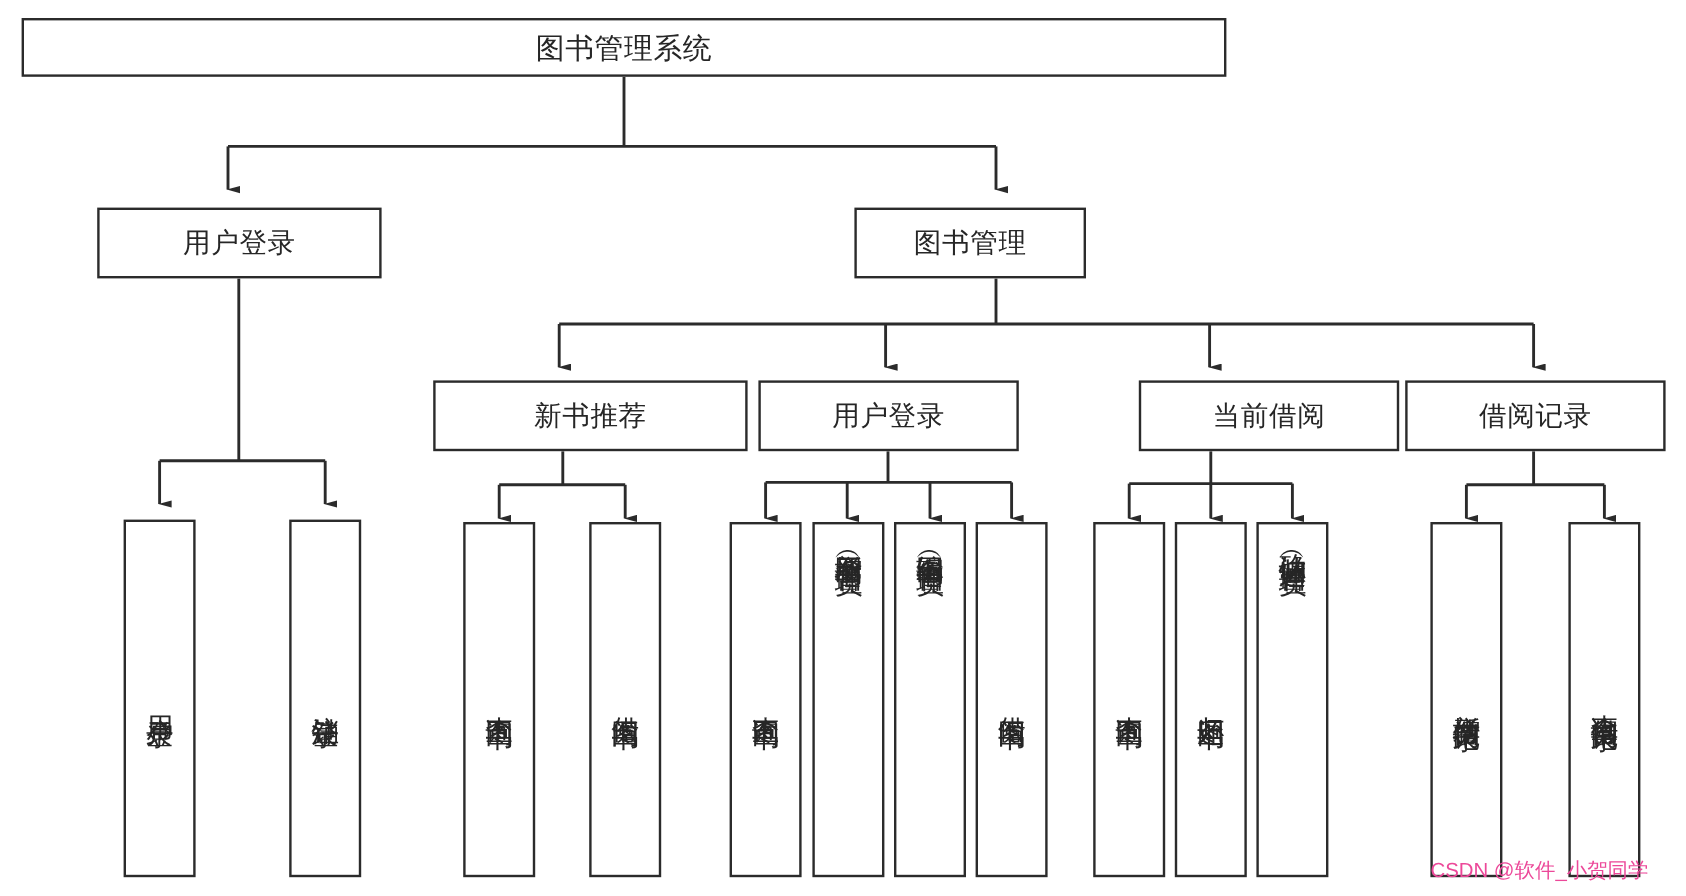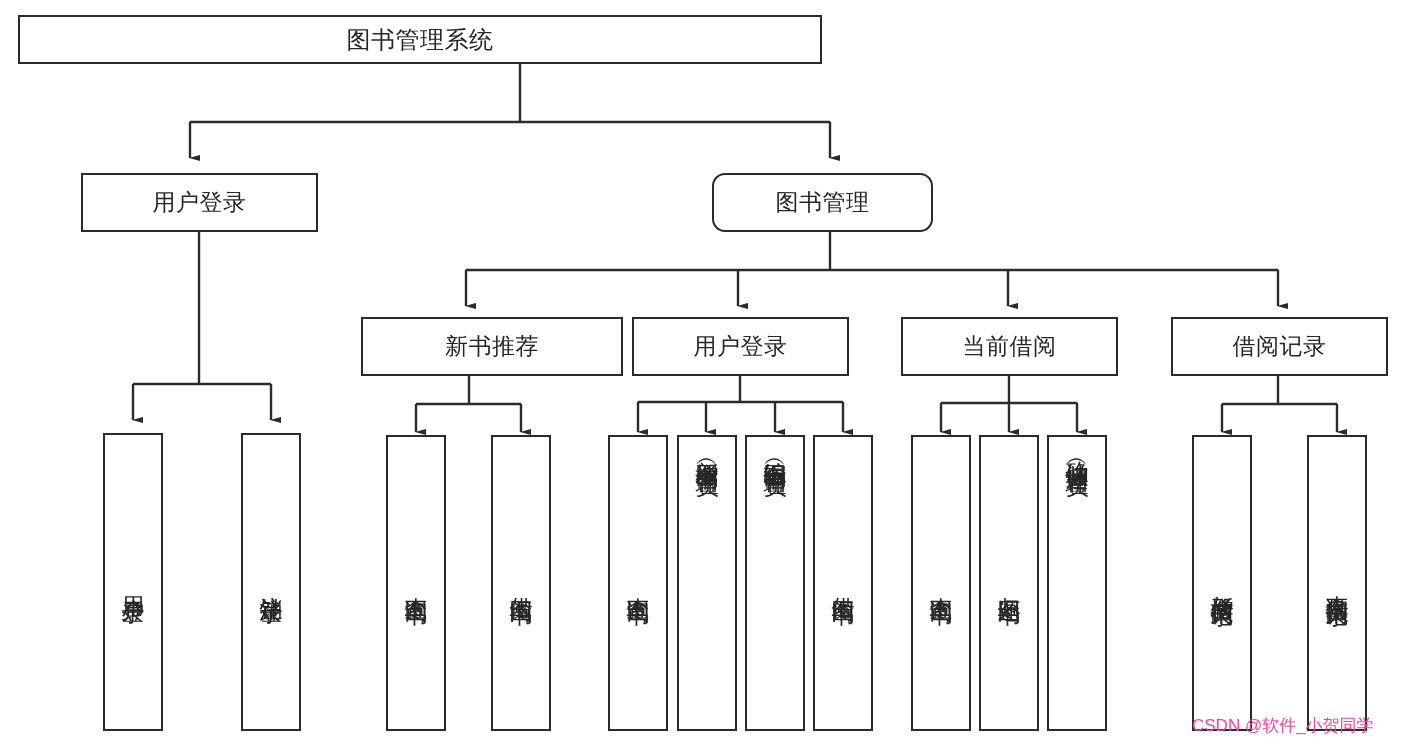--- a/index.html
+++ b/index.html
@@ -125,41 +125,41 @@
       <line x1="1009" y1="403" x2="1009" y2="432" marker-end="url(#arrowhead)"></line>
       <line x1="1077" y1="403" x2="1077" y2="432" marker-end="url(#arrowhead)"></line>
 
       <line x1="1278" y1="376" x2="1278" y2="404"></line>
       <line x1="1222" y1="404" x2="1337" y2="404"></line>
       <line x1="1222" y1="404" x2="1222" y2="432" marker-end="url(#arrowhead)"></line>
       <line x1="1337" y1="404" x2="1337" y2="432" marker-end="url(#arrowhead)"></line>
     </g>
   </svg>
 
-  <div class="node root" style="left:18px; top:15px; width:804px; height:49px;">
+  <div class="node root" style="left:18px; top:15px; width:1004px; height:49px;">
     <span class="node-label">图书管理系统</span>
   </div>
 
   <div class="node branch" style="left:81px; top:173px; width:237px; height:59px;">
     <span class="node-label">用户登录</span>
   </div>
 
-  <div class="node branch" style="left:712px; top:173px; width:221px; height:59px;border-radius:13px;">
+  <div class="node branch" style="left:712px; top:173px; width:193px; height:59px;">
     <span class="node-label">图书管理</span>
   </div>
 
   <div class="node branch" style="left:361px; top:317px; width:262px; height:59px;">
     <span class="node-label">新书推荐</span>
   </div>
 
   <div class="node branch" style="left:632px; top:317px; width:217px; height:59px;">
     <span class="node-label">用户登录</span>
   </div>
 
-  <div class="node branch" style="left:901px; top:317px; width:217px; height:59px;">
+  <div class="node branch" style="left:949px; top:317px; width:217px; height:59px;">
     <span class="node-label">当前借阅</span>
   </div>
 
   <div class="node branch" style="left:1171px; top:317px; width:217px; height:59px;">
     <span class="node-label">借阅记录</span>
   </div>
 
   <div class="node leaf mid-text" style="left:103px; top:433px; width:60px; height:298px;">
     <span class="node-label">用户登录</span>
   </div>

